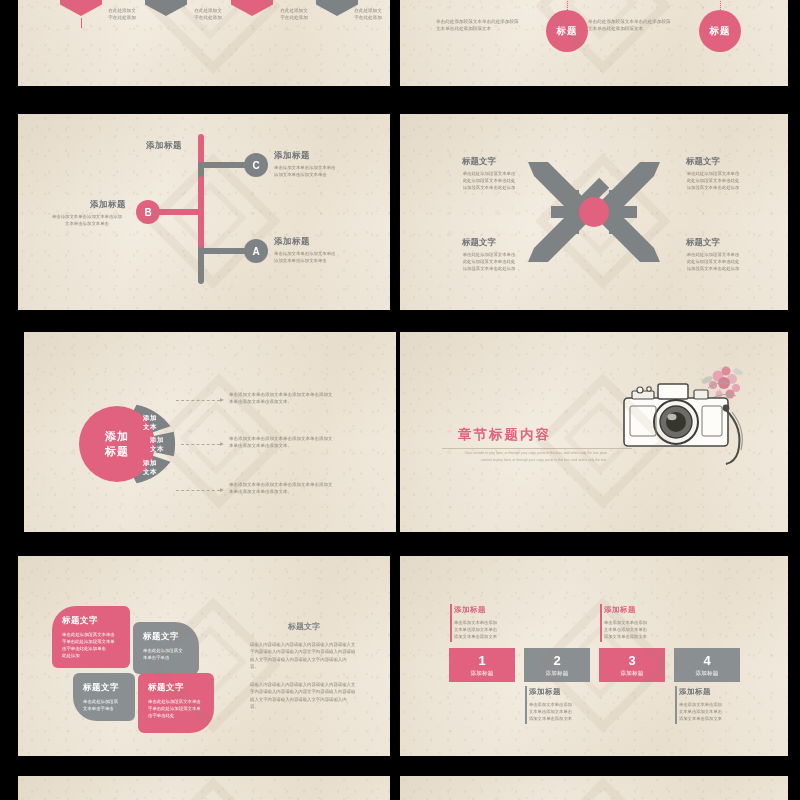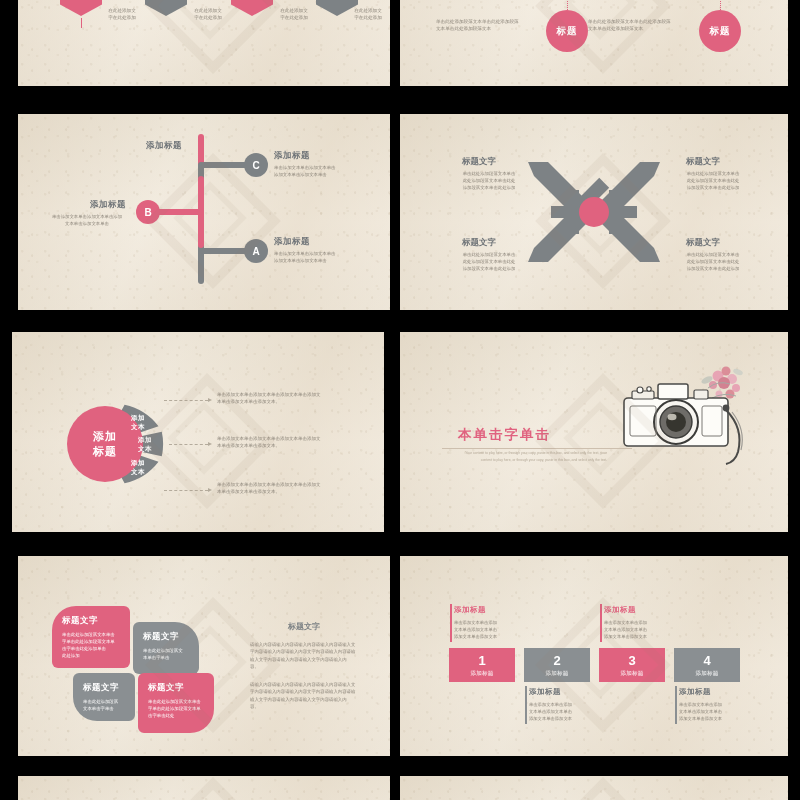--- a/index.html
+++ b/index.html
@@ -309,21 +309,21 @@
 此处添加段落文本单击此处
 添加段落文本单击此处添加</div>
 
       <div class="acap-h" style="left:286px; top:123px;">标题文字</div>
       <div class="acap-b" style="left:274px; top:137px; white-space:pre-line; text-align:center;">单击此处添加段落文本单击
 此处添加段落文本单击此处
 添加段落文本单击此处添加</div>
     </div>
   </div>
 
-  <div class="slide" style="left:12px; top:332px; width:372px; height:200px;">
+  <div class="slide" style="left:24px; top:332px; width:372px; height:200px;">
     <div class="fanwrap">
 
       <svg width="372" height="200" viewBox="0 0 372 200" style="position:absolute; left:0; top:0;">
 
         <g fill="#7d8285">
           <path d="M 112.6 72.7 A 58 58 0 0 1 146.5 94.2 L 119.3 103.5 A 30 30 0 0 0 101.8 92.4 Z"></path>
           <path d="M 149.8 99.7 A 58 58 0 0 1 149.8 124.3 L 121.9 118.2 A 30 30 0 0 0 121.9 105.8 Z"></path>
           <path d="M 146.5 129.8 A 58 58 0 0 1 112.6 151.3 L 101.8 131.6 A 30 30 0 0 0 119.3 120.5 Z"></path>
         </g>
       </svg>
@@ -396,21 +396,21 @@
       <ellipse cx="60" cy="63" rx="4.5" ry="3.2" fill="#e9e5db" opacity=".75"></ellipse>
 
       <rect x="18" y="52" width="26" height="30" rx="2" fill="none" stroke="#7a7874" stroke-width="1"></rect>
       <rect x="90" y="52" width="20" height="30" rx="2" fill="none" stroke="#7a7874" stroke-width="1"></rect>
 
       <path d="M114 56 q18 18 12 42 q-3 10 -12 12" stroke="#4a4a48" stroke-width="2" fill="none"></path>
       <path d="M120 58 q14 18 9 38" stroke="#9d9a94" stroke-width="1.2" fill="none"></path>
       <circle cx="114" cy="54" r="3.4" fill="#4a4a48"></circle>
     </svg>
 
-    <div class="sectitle" style="left:58px; top:94px;">本单击字单击</div>
+    <div class="sectitle" style="left:58px; top:94px;">章节标题内容</div>
     <div class="secrule" style="left:42px; top:116px; width:190px;"></div>
     <div class="secsub" style="left:36px; top:119px;">Your content to play here, or through your copy, paste in this box, and select only the text, your</div>
     <div class="secsub" style="left:44px; top:126px;">content to play here, or through your copy, paste in this box, and select only the text.</div>
   </div>
 
   <div class="slide" style="left:18px; top:556px; width:372px; height:200px;">
 
     <div class="petal tl" style="left:34px; top:50px; width:78px; height:62px;">
       <div class="ph">标题文字</div>
       <div class="pb" style="white-space:pre-line;">单击此处添加段落文本单击

